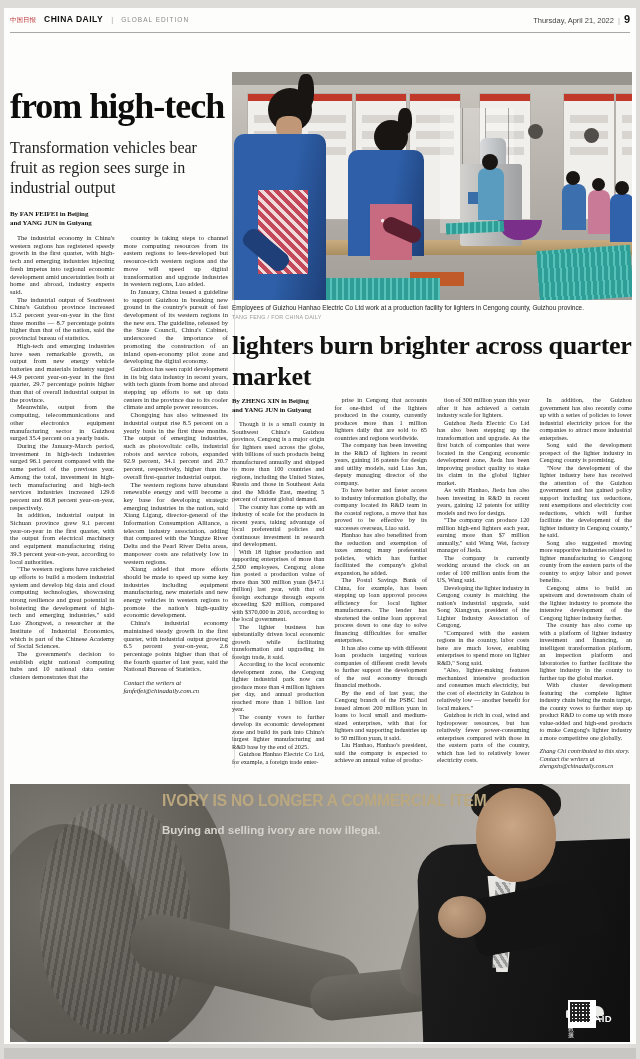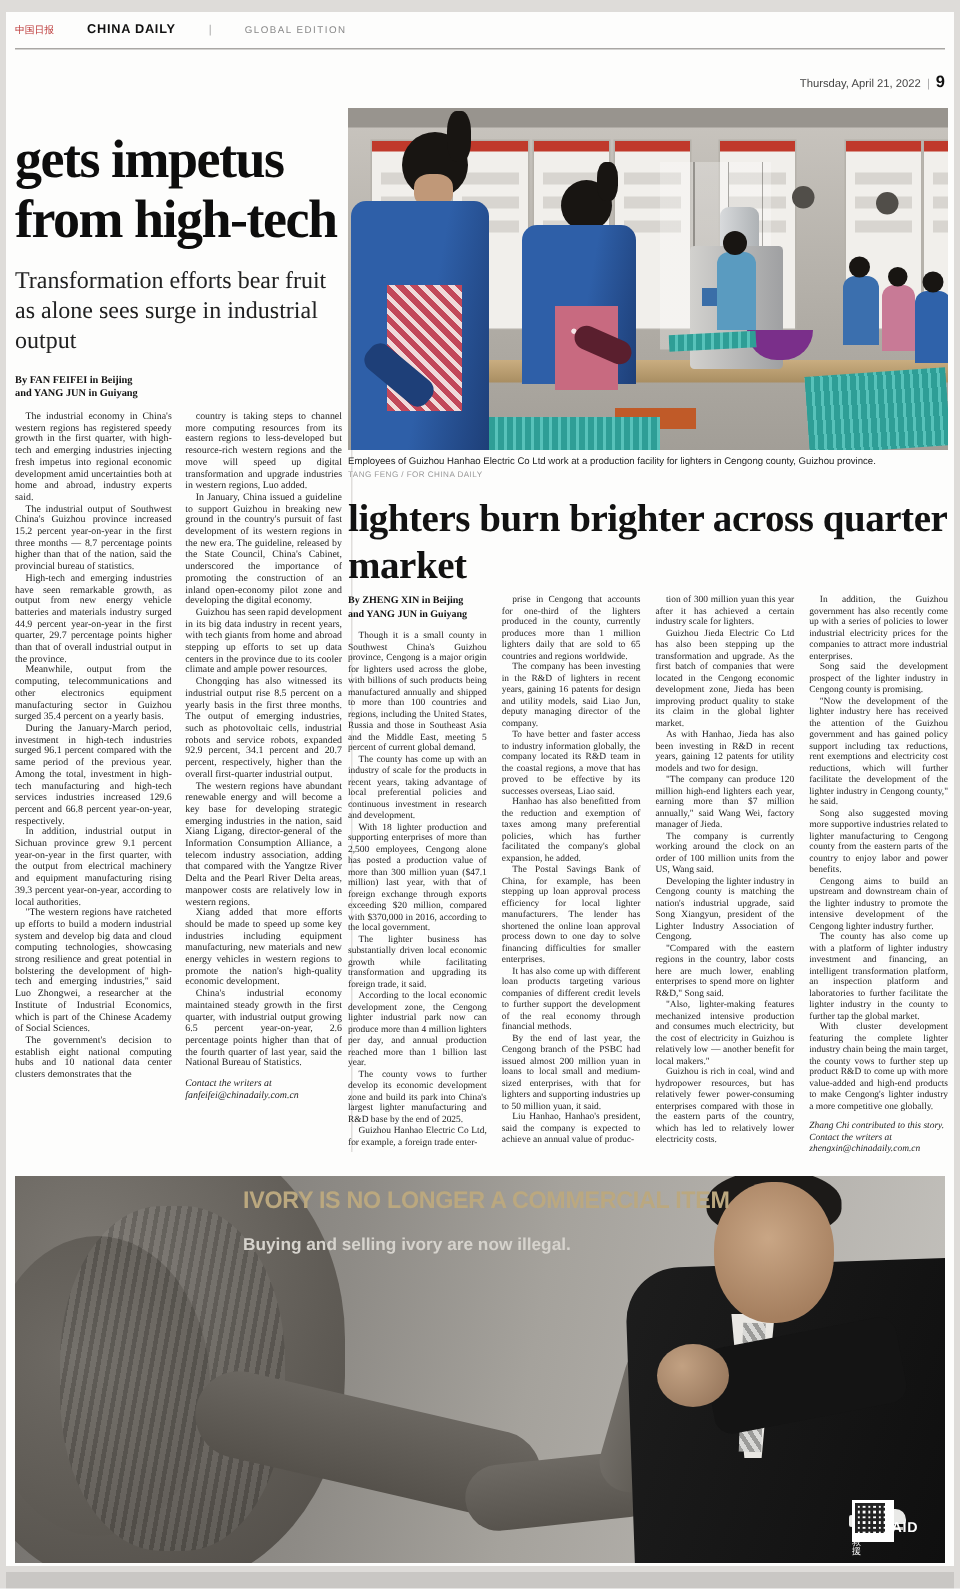--- a/index.html
+++ b/index.html
@@ -1,27 +1,27 @@
 <!DOCTYPE html>
 <html><head>
 <meta charset="utf-8">
 <style>
   html,body{margin:0;padding:0;}
   body{width:640px;height:1059px;position:relative;background:#dedcd9;overflow:hidden;
        font-family:"Liberation Serif",serif;color:#1a1a1a;}
   .page{position:absolute;left:4px;top:8px;width:632px;height:1036px;background:#fdfdfc;}
   
   .hdr-left{position:absolute;left:6px;top:6px;font-family:"Liberation Sans",sans-serif;
-            font-size:7.5px;color:#555;display:flex;align-items:baseline;gap:22px;white-space:nowrap;}
+            font-size:7.5px;color:#555;display:flex;align-items:baseline;gap:8px;white-space:nowrap;}
   .hdr-cn{color:#b33;font-size:6.5px;}
   .hdr-brand{font-weight:bold;color:#111;font-size:8.5px;letter-spacing:.5px;}
   .hdr-sep{color:#aaa;}
   .hdr-ed{color:#888;font-size:6.5px;letter-spacing:1px;}
   .hdr-right{position:absolute;right:6px;top:5px;font-family:"Liberation Sans",sans-serif;
-             font-size:7.5px;color:#444;display:flex;align-items:baseline;gap:4px;margin-top:36px;}
+             font-size:7.5px;color:#444;display:flex;align-items:baseline;gap:4px;}
   .hdr-page{font-weight:bold;font-size:11px;color:#111;}
   .hdr-rule{position:absolute;left:6px;right:6px;top:24px;height:1px;background:#a9a7a4;}
   .section-title{position:absolute;left:6px;top:28px;font-size:37px;font-weight:bold;
                  color:#17395a;letter-spacing:.5px;}
   
   .a1{position:absolute;left:6px;top:78px;width:218px;}
   .a1 .hl{font-size:36px;line-height:40px;font-weight:bold;color:#0d0d0d;letter-spacing:-1px;}
   .a1 .sub{margin-top:12px;font-size:16px;line-height:20px;color:#222;}
   .byline{font-size:6.9px;line-height:9px;font-weight:bold;color:#111;}
   .a1 .byline{margin-top:11px;}
@@ -139,24 +139,23 @@
   <div class="hdr-right">
     <span>Thursday, April 21, 2022</span>
     <span class="hdr-sep">|</span>
     <span class="hdr-page">9</span>
   </div>
   <div class="hdr-rule"></div>
   <div class="vdivider"></div>
 
   <div class="a1">
     <div class="hl">
-      <div>gets impetus</div>
       <div>from high-tech</div>
     </div>
-    <div class="sub">Transformation efforts bear fruit as alone sees surge in industrial output</div>
+    <div class="sub">Transformation vehicles bear fruit as region sees surge in industrial output</div>
     <div class="byline">
       <div>By FAN FEIFEI in Beijing</div>
       <div>and YANG JUN in Guiyang</div>
     </div>
     <div class="a1-cols">
       <div class="col body-col">
           <p class="para">The industrial economy in China's western regions has registered speedy growth in the first quarter, with high-tech and emerging industries injecting fresh impetus into regional economic development amid uncertainties both at home and abroad, industry experts said.</p>
           <p class="para">The industrial output of Southwest China's Guizhou province increased 15.2 percent year-on-year in the first three months — 8.7 percentage points higher than that of the nation, said the provincial bureau of statistics.</p>
           <p class="para">High-tech and emerging industries have seen remarkable growth, as output from new energy vehicle batteries and materials industry surged 44.9 percent year-on-year in the first quarter, 29.7 percentage points higher than that of overall industrial output in the province.</p>
           <p class="para">Meanwhile, output from the computing, telecommunications and other electronics equipment manufacturing sector in Guizhou surged 35.4 percent on a yearly basis.</p>

